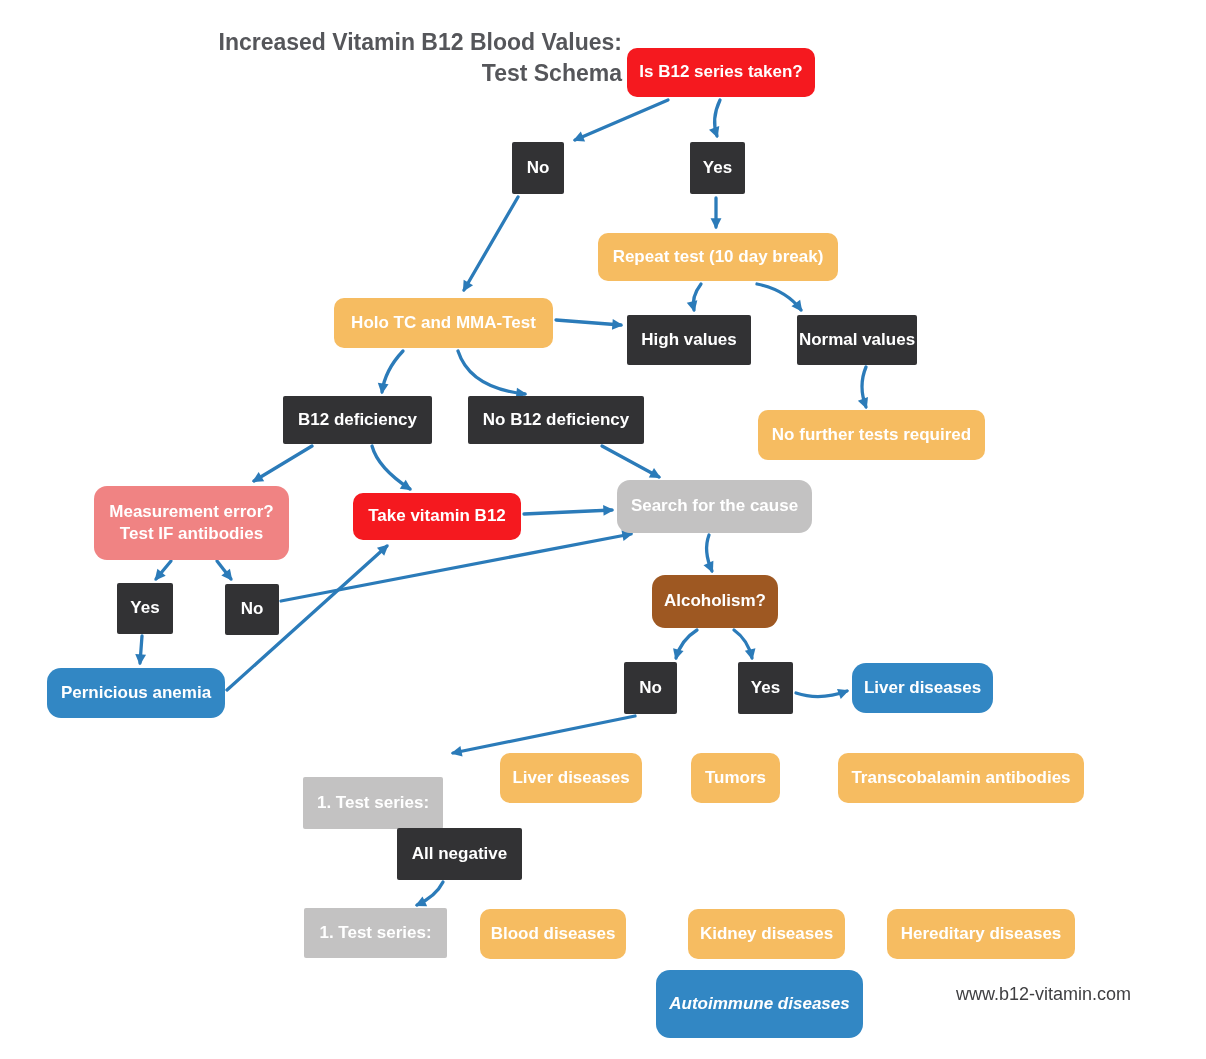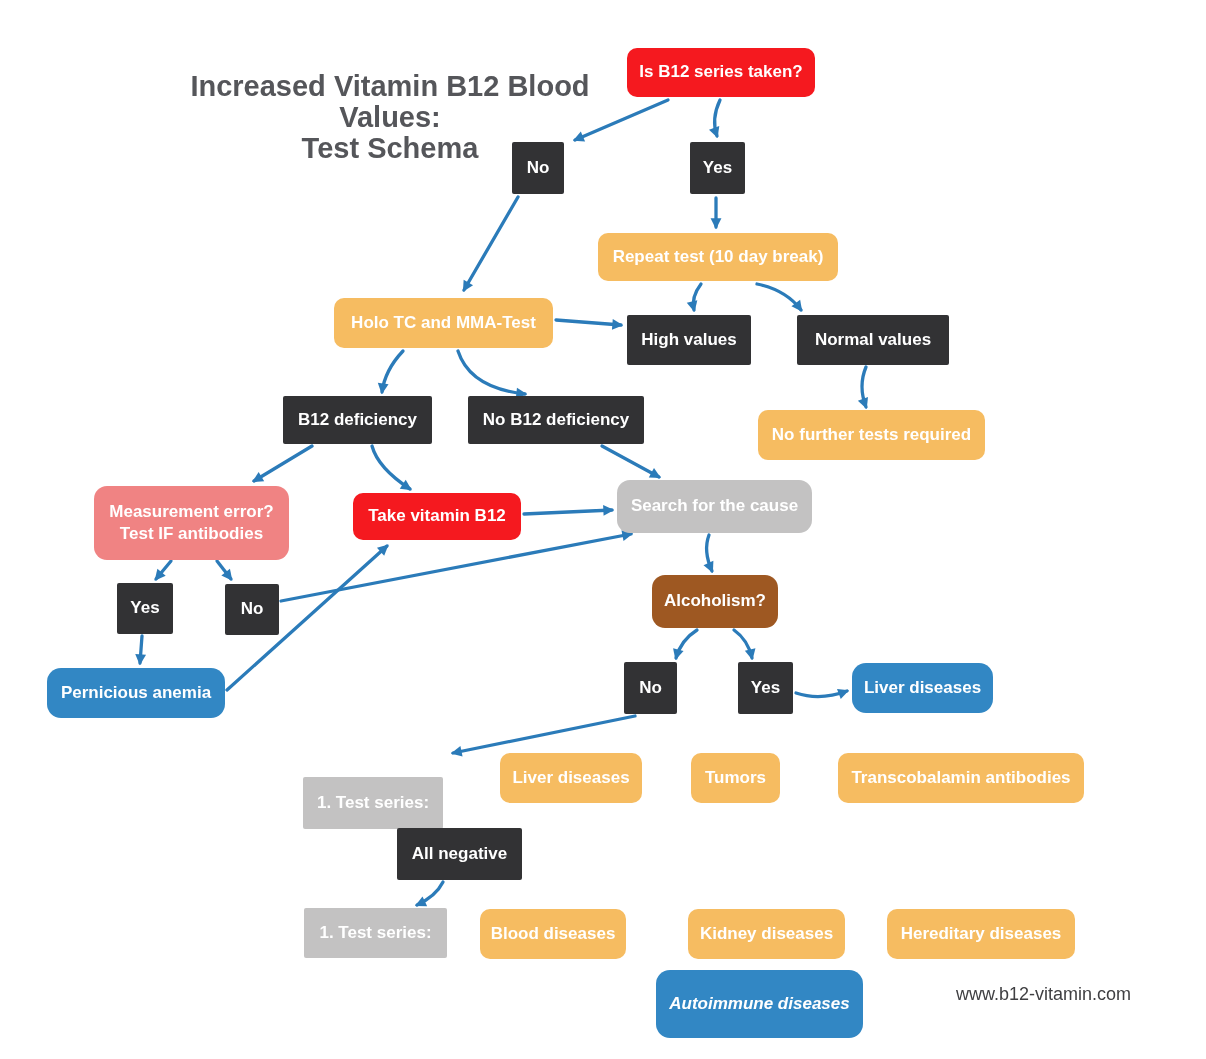--- a/index.html
+++ b/index.html
@@ -33,25 +33,24 @@
     line-height:1.32;
     text-align:center;
     white-space:pre-line;
     box-sizing:border-box;
   }
   .title{
     position:absolute;
     left:158px;
     top:27px;
     width:464px;
-    text-align:center;
+    text-align:right;
     font-weight:700;
-    font-size:29px;
+    font-size:23px;
     line-height:31px;
-    margin-top:44px;
   }
   .watermark{
     position:absolute;
     left:956px;
     top:984px;
     font-size:18px;
     font-weight:400;
   }
 </style>
 </head>
@@ -93,21 +92,21 @@
       <path d="M443,882 Q436,896 417,905" class="edge" stroke="#2B7BB9" marker-end="url(#arrowhead)"></path>
     </svg>
 
   <div id="node-layer">
       <div class="node" style="left: 627px; top: 48px; width: 188px; height: 49px; background: rgb(245, 25, 31); border-radius: 10px;">Is B12 series taken?</div>
       <div class="node" style="left: 512px; top: 142px; width: 52px; height: 52px; background: rgb(50, 50, 52); border-radius: 2px;">No</div>
       <div class="node" style="left: 690px; top: 142px; width: 55px; height: 52px; background: rgb(50, 50, 52); border-radius: 2px;">Yes</div>
       <div class="node" style="left: 598px; top: 233px; width: 240px; height: 48px; background: rgb(246, 188, 97); border-radius: 10px;">Repeat test (10 day break)</div>
       <div class="node" style="left: 334px; top: 298px; width: 219px; height: 50px; background: rgb(246, 188, 97); border-radius: 10px;">Holo TC and MMA-Test</div>
       <div class="node" style="left: 627px; top: 315px; width: 124px; height: 50px; background: rgb(50, 50, 52); border-radius: 2px;">High values</div>
-      <div class="node" style="left: 797px; top: 315px; width: 152px; height: 50px; background: rgb(50, 50, 52); border-radius: 2px;">Normal values</div>
+      <div class="node" style="left: 797px; top: 315px; width: 120px; height: 50px; background: rgb(50, 50, 52); border-radius: 2px;">Normal values</div>
       <div class="node" style="left: 758px; top: 410px; width: 227px; height: 50px; background: rgb(246, 188, 97); border-radius: 10px;">No further tests required</div>
       <div class="node" style="left: 283px; top: 396px; width: 149px; height: 48px; background: rgb(50, 50, 52); border-radius: 2px;">B12 deficiency</div>
       <div class="node" style="left: 468px; top: 396px; width: 176px; height: 48px; background: rgb(50, 50, 52); border-radius: 2px;">No B12 deficiency</div>
       <div class="node" style="left: 94px; top: 486px; width: 195px; height: 74px; background: rgb(240, 131, 131); border-radius: 13px;">Measurement error?
 Test IF antibodies</div>
       <div class="node" style="left: 353px; top: 493px; width: 168px; height: 47px; background: rgb(245, 25, 31); border-radius: 10px;">Take vitamin B12</div>
       <div class="node" style="left: 617px; top: 480px; width: 195px; height: 53px; background: rgb(195, 194, 194); border-radius: 13px;">Search for the cause</div>
       <div class="node" style="left: 117px; top: 583px; width: 56px; height: 51px; background: rgb(50, 50, 52); border-radius: 2px;">Yes</div>
       <div class="node" style="left: 225px; top: 584px; width: 54px; height: 51px; background: rgb(50, 50, 52); border-radius: 2px;">No</div>
       <div class="node" style="left: 47px; top: 668px; width: 178px; height: 50px; background: rgb(50, 135, 196); border-radius: 14px;">Pernicious anemia</div>

